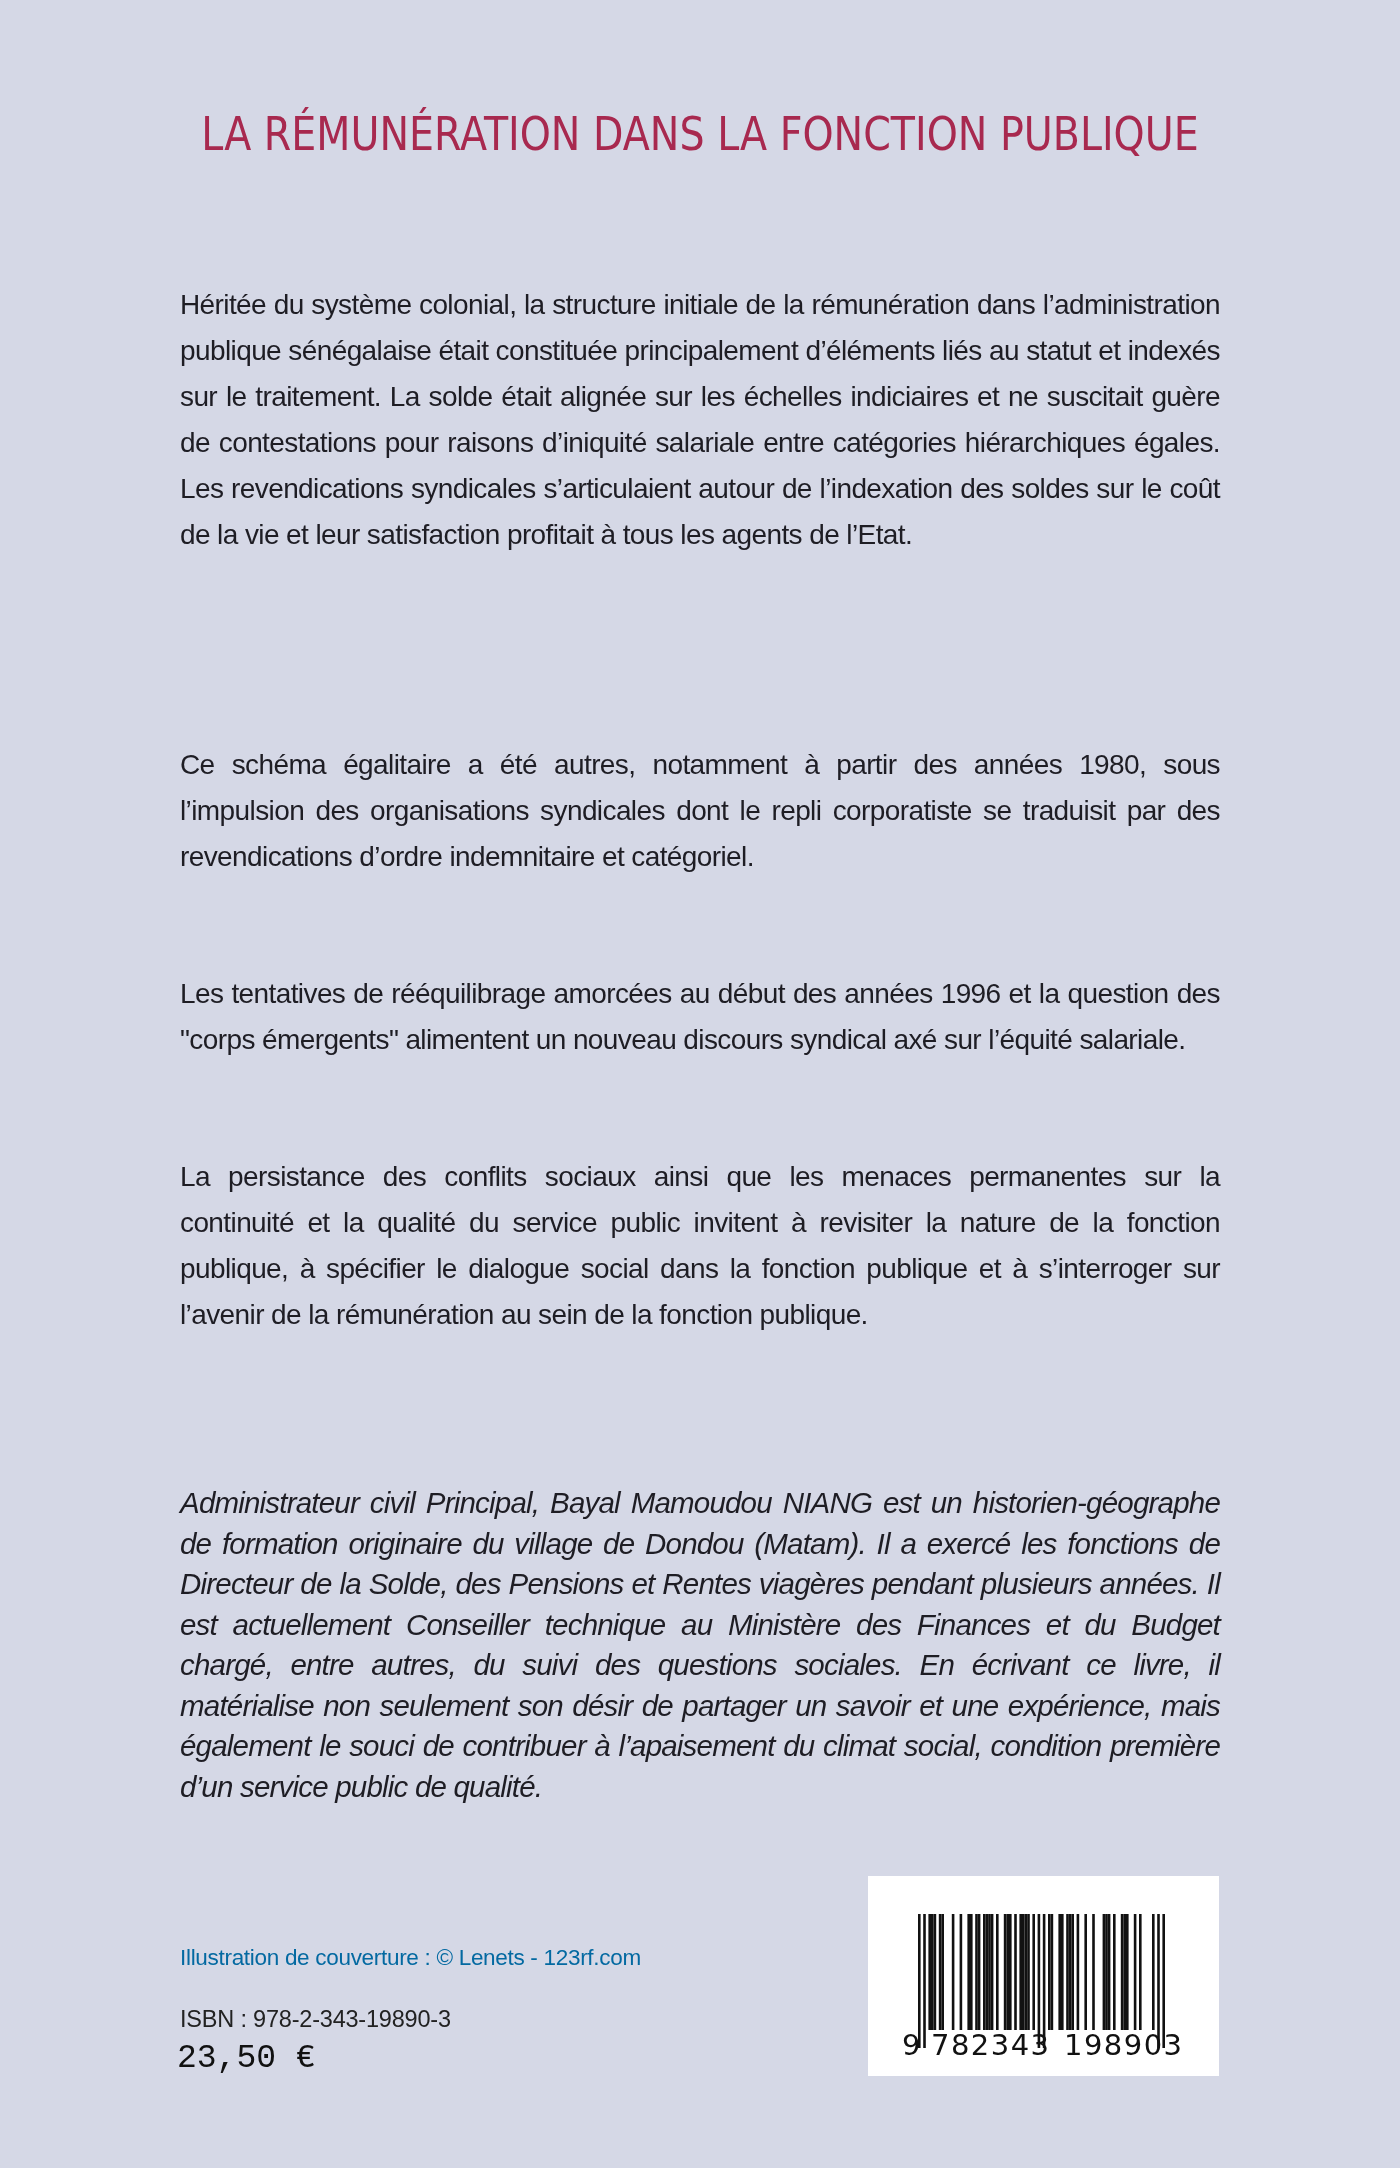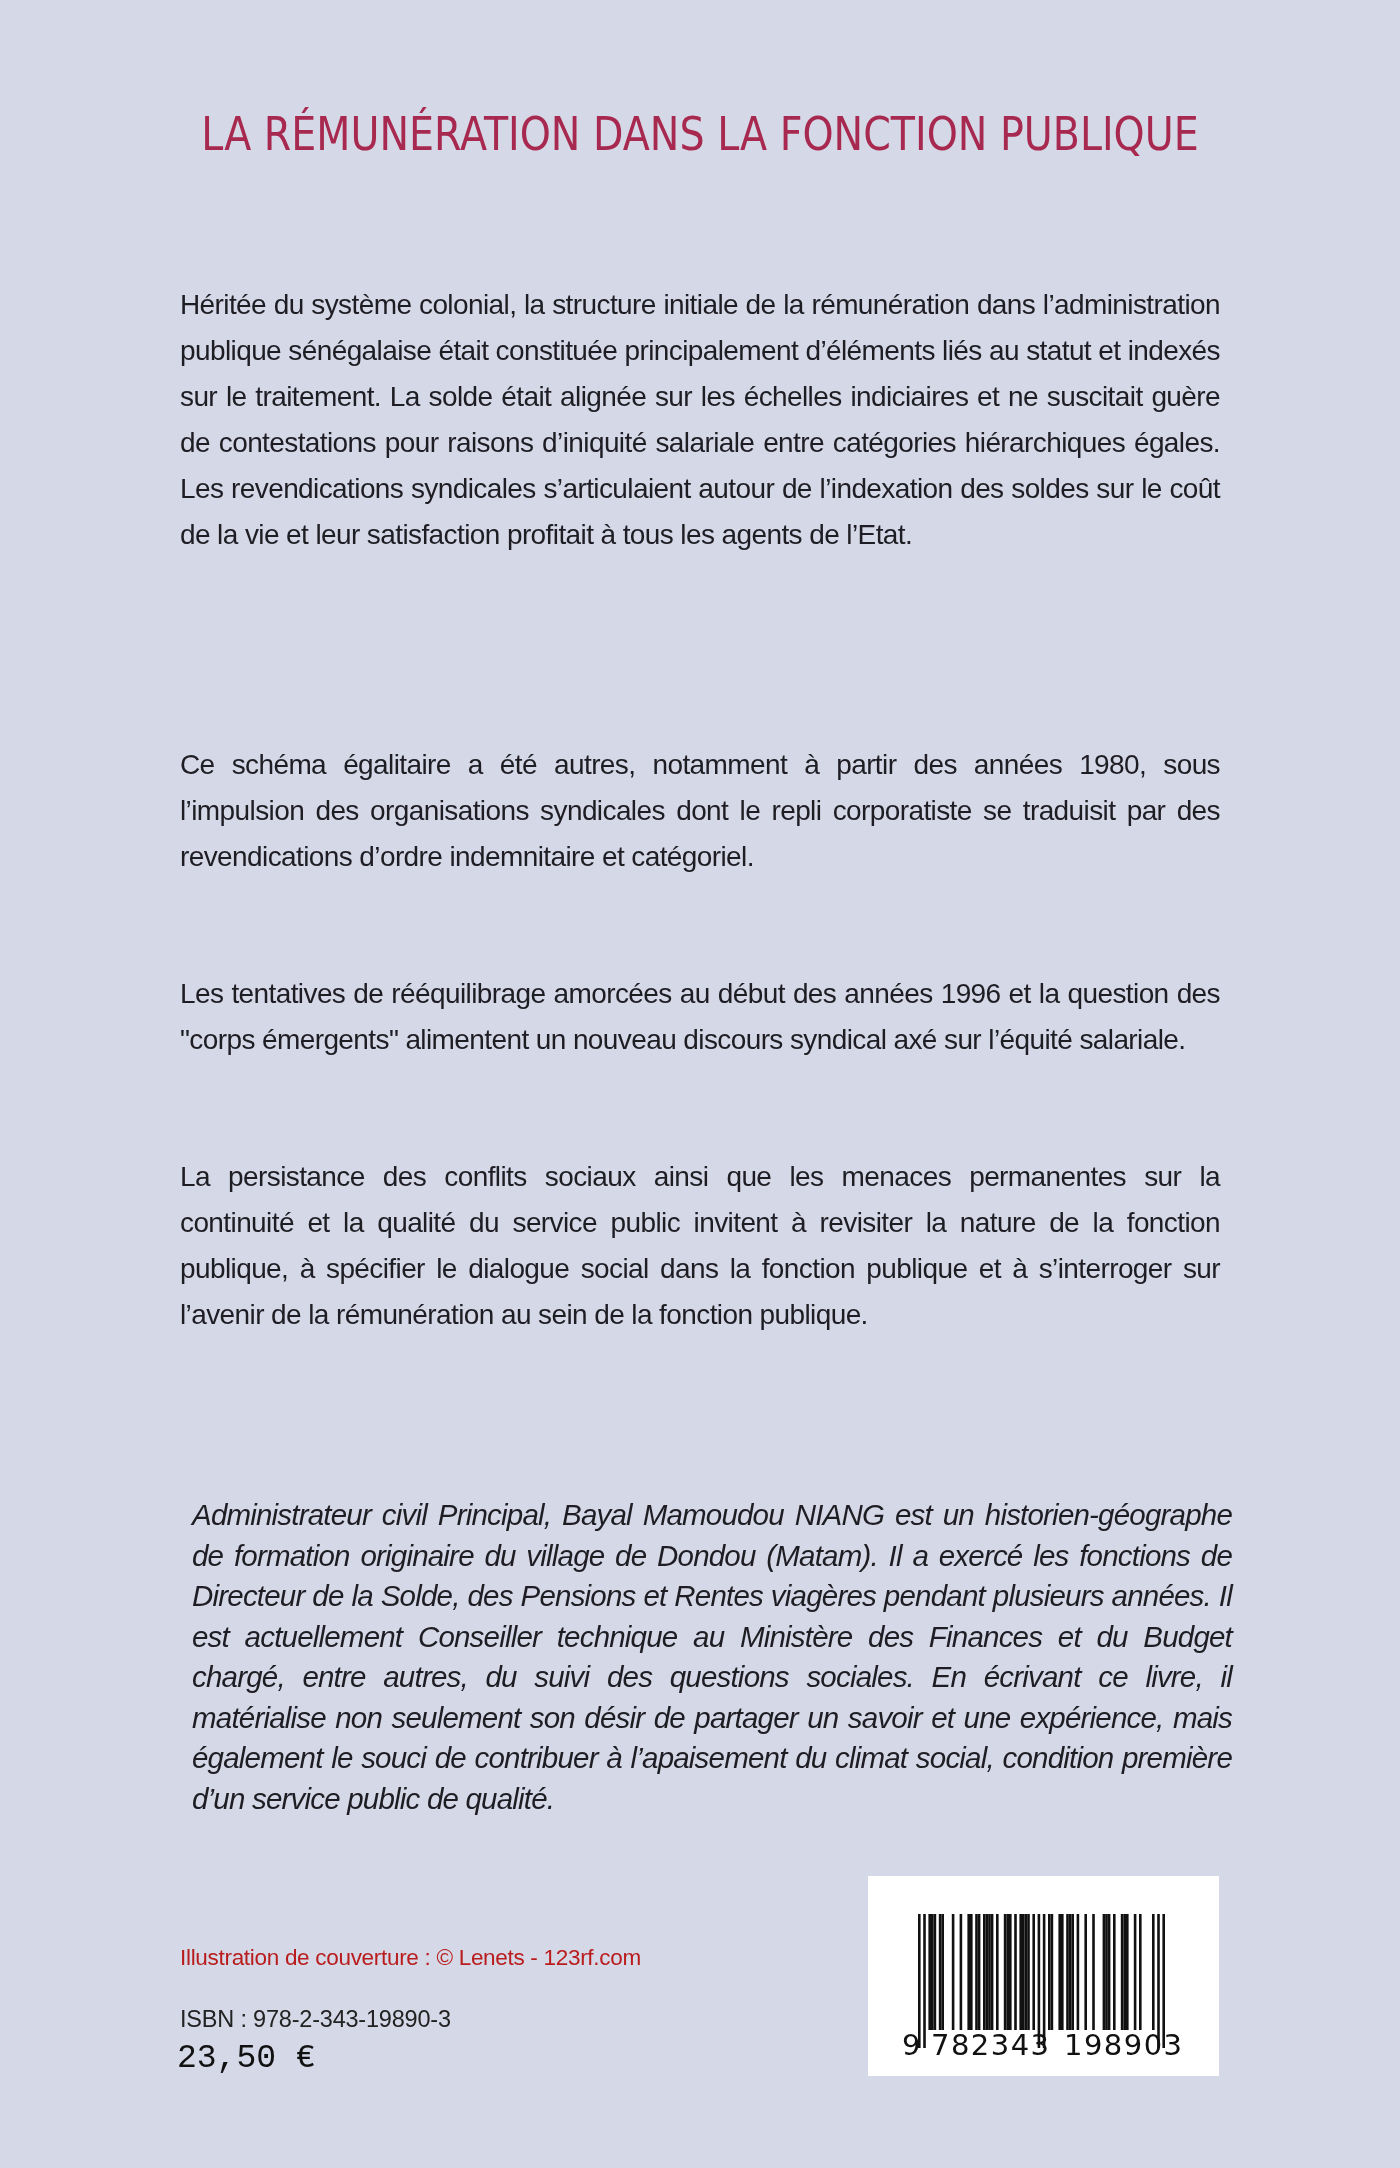--- a/index.html
+++ b/index.html
@@ -44,28 +44,28 @@
     position: absolute;
     left: 180px;
     width: 1040px;
     top: 1483px;
     font-family: "Liberation Sans", sans-serif;
     font-style: italic;
     font-size: 29.5px;
     line-height: 40.5px;
     text-align: justify;
     letter-spacing: -0.8px;
-    margin: 12px;
+    margin: 0;
   }
   .credit {
     position: absolute;
     left: 180px; top: 1945px;
     font-family: "Liberation Sans", sans-serif;
     font-size: 22.5px;
-    color: #b91c1c;
+    color: #0369a1;
     letter-spacing: -0.3px;
   }
   .isbn {
     position: absolute;
     left: 180px; top: 2006px;
     font-family: "Liberation Sans", sans-serif;
     font-size: 23.5px;
     color: #222;
     letter-spacing: -0.2px;
   }

